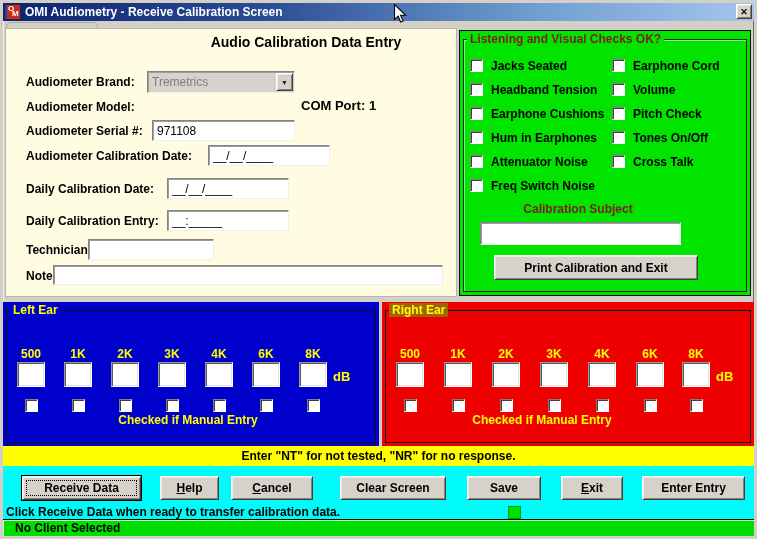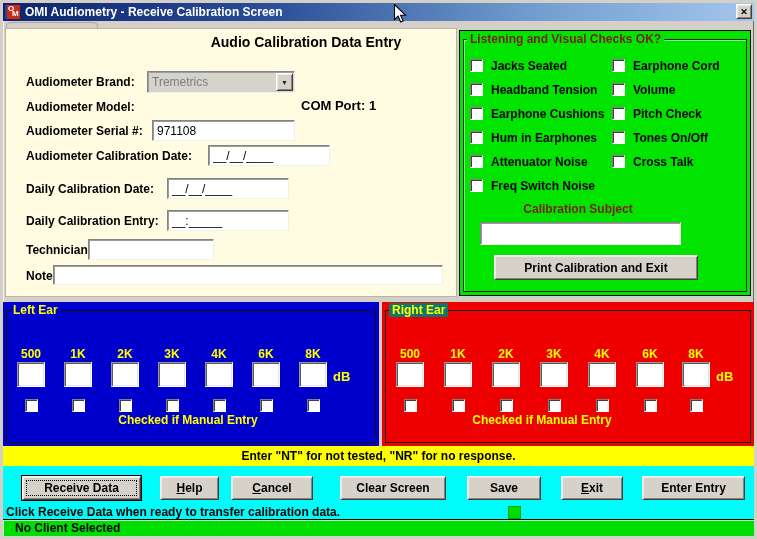--- a/index.html
+++ b/index.html
@@ -109,21 +109,21 @@
   .print-btn{left:34px; top:224px; width:204px; height:25px;}
 
   
   .panel-ear{position:absolute; top:299px; height:144px;}
   .panel-ear.left{left:0; width:376px; background:#0000cc;}
   .panel-ear.right{left:377px; width:374px; background:#ee0000; border-left:2px solid #d4d0c8;}
   .ear-box{position:absolute; left:3px; top:8px; right:3px; bottom:3px; border:1px solid #101010;}
   .ear-title{position:absolute; left:7px; top:1px; padding:0 3px;
     font:bold 12px "Liberation Sans",sans-serif; color:#ffff00; white-space:nowrap;}
   .panel-ear.left .ear-title{background:#0000cc;}
-  .panel-ear.right .ear-title{background:#0f766e;}
+  .panel-ear.right .ear-title{background:#a16207;}
   .freq-col{position:absolute; top:45px; width:36px; display:flex; flex-direction:column; align-items:center;}
   .freq-label{font:bold 12px "Liberation Sans",sans-serif; color:#ffff00; height:15px;}
   .freq-input{
     width:28px; height:25px; text-align:center; font:12px "Liberation Sans",sans-serif;
     background:#fff; border:1px solid; border-color:#9a9a9a #fff #fff #9a9a9a;
     box-shadow:inset 1px 1px 0 #5a5a5a, inset -1px -1px 0 #e4e4e4; outline:none;
   }
   .freq-col .cb{margin-top:12px;}
   .db-label{position:absolute; top:67px; font:bold 13px "Liberation Sans",sans-serif; color:#ffff00;}
   .manual-note{position:absolute; top:111px; text-align:center;

